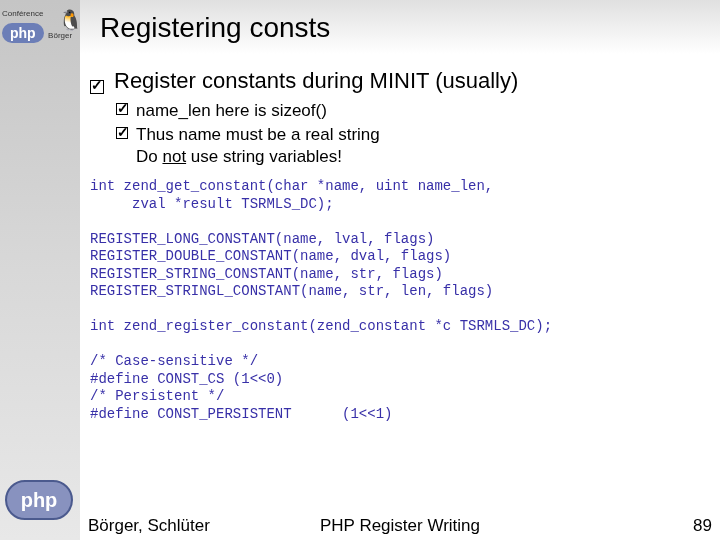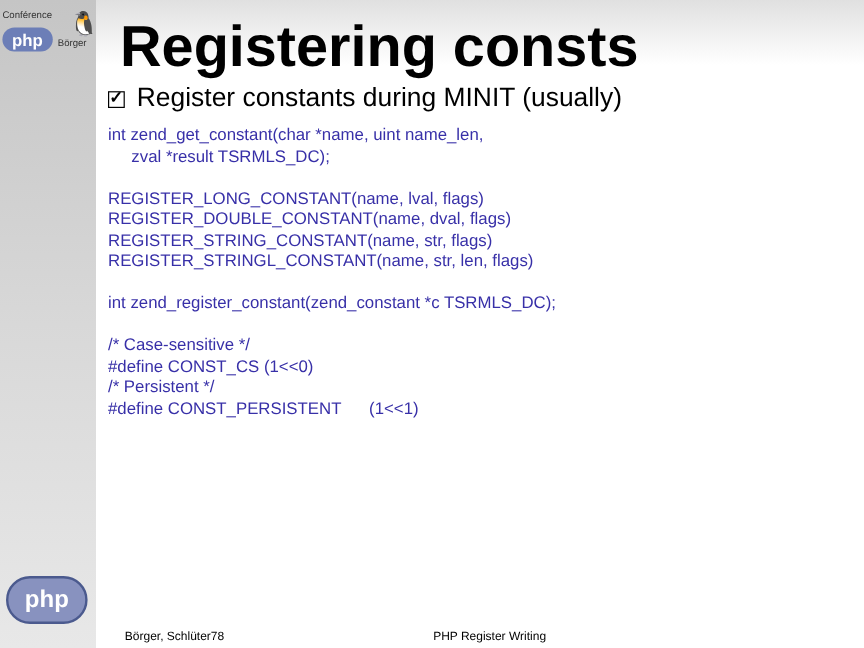--- a/index.html
+++ b/index.html
@@ -3,33 +3,33 @@
 <meta charset="utf-8">
 <style>
 *{margin:0;padding:0;box-sizing:border-box}
 body{width:720px;height:540px;font-family:Verdana,Arial,sans-serif;background:#fff;background:linear-gradient(180deg,#e0e0e0 0%,#fff 10%);position:relative;overflow:hidden}
 .sidebar{position:absolute;left:0;top:0;width:80px;height:100%;background:linear-gradient(180deg,#c5c5c5 0%,#d8d8d8 50%,#e8e8e8 100%)}
 .logo-top{position:absolute;left:2px;top:2px;width:100px;height:45px}
 .logo-top .conf{font-size:8px;color:#333;font-weight:normal}
 .logo-top .php-badge{display:inline-block;background:#6c7eb7;color:#fff;font-weight:bold;padding:2px 8px;border-radius:10px;font-size:14px;margin-top:3px}
 .logo-top .penguin{font-size:20px;position:absolute;left:56px;top:6px}
 .logo-bottom{position:absolute;left:5px;bottom:20px;width:68px;height:40px;background:#8892bf;color:#fff;font-weight:bold;font-size:20px;border-radius:20px;display:flex;align-items:center;justify-content:center;font-family:Arial;border:2px solid #4b5a8e}
-.title{position:absolute;left:100px;top:12px;font-size:48px;font-weight:bold;color:#000}
+.title{position:absolute;left:100px;top:12px;font-size:28px;font-weight:normal;color:#000}
 .content{position:absolute;left:90px;top:68px;width:620px}
-.bullet-row{display:flex;align-items:center;margin-bottom:4px}
+.bullet-row{display:flex;align-items:flex-end;margin-bottom:4px}
 .checkbox{width:14px;height:14px;border:1.5px solid #000;margin-right:10px;margin-top:4px;flex-shrink:0;position:relative}
 .checkbox.checked::after{content:"✓";position:absolute;left:0px;top:-4px;font-size:14px;font-weight:bold;color:#000}
 .main-bullet{font-size:22px;color:#000}
 .sub-bullets{margin-left:26px;margin-top:6px}
 .sub-row{display:flex;align-items:flex-start;margin-bottom:2px}
 .sub-row .checkbox{width:12px;height:12px;margin-top:3px;margin-right:8px}
 .sub-text{font-size:17px;color:#000;line-height:1.3}
 .sub-text .underline{text-decoration:underline}
-.code-area{margin-top:10px;margin-left:0px;font-family:Liberation Sans, sans-serif;font-size:14px;color:#3830a8;line-height:1.25;white-space:pre}
-.footer{position:absolute;bottom:4px;left:104px;right:8px;display:flex;font-size:10px;color:#000}
+.code-area{margin-top:10px;margin-left:0px;font-family:Liberation Mono, monospace;font-size:14px;color:#3830a8;line-height:1.25;white-space:pre}
+.footer{position:absolute;bottom:4px;left:88px;right:8px;display:flex;justify-content:space-between;font-size:17px;color:#000}
 .footer .center{position:absolute;left:50%;transform:translateX(-50%)}
 </style>
 </head>
 <body>
 
 <div class="sidebar"></div>
 
 <div class="logo-top">
   <span class="conf">Conférence</span>
   <span class="penguin">🐧</span><br>
@@ -39,33 +39,46 @@
 
 <div class="logo-bottom">php</div>
 
 <h1 class="title">Registering consts</h1>
 
 <div class="content">
   <div class="bullet-row">
     <span class="checkbox checked"></span>
     <span class="main-bullet">Register constants during MINIT (usually)</span>
   </div>
+  <div class="sub-bullets">
+    <div class="sub-row">
+      <span class="checkbox checked"></span>
+      <span class="sub-text">name_len here is sizeof()</span>
+    </div>
+    <div class="sub-row">
+      <span class="checkbox checked"></span>
+      <span class="sub-text">
+        <span>Thus name must be a real string</span><br>
+        <span>Do </span><span class="underline">not</span><span> use string variables!</span>
+      </span>
+    </div>
+  </div>
   <div class="code-area">int zend_get_constant(char *name, uint name_len,
      zval *result TSRMLS_DC);
 
 REGISTER_LONG_CONSTANT(name, lval, flags)
 REGISTER_DOUBLE_CONSTANT(name, dval, flags)
 REGISTER_STRING_CONSTANT(name, str, flags)
 REGISTER_STRINGL_CONSTANT(name, str, len, flags)
 
 int zend_register_constant(zend_constant *c TSRMLS_DC);
 
 /* Case-sensitive */
 #define CONST_CS (1&lt;&lt;0)
 /* Persistent */
 #define CONST_PERSISTENT      (1&lt;&lt;1)</div>
 </div>
 
 <div class="footer">
   <span>Börger, Schlüter</span>
   <span class="center">PHP Register Writing</span>
-  <span>78</span>
+  <span>89</span>
 </div>
 
 </body></html>

